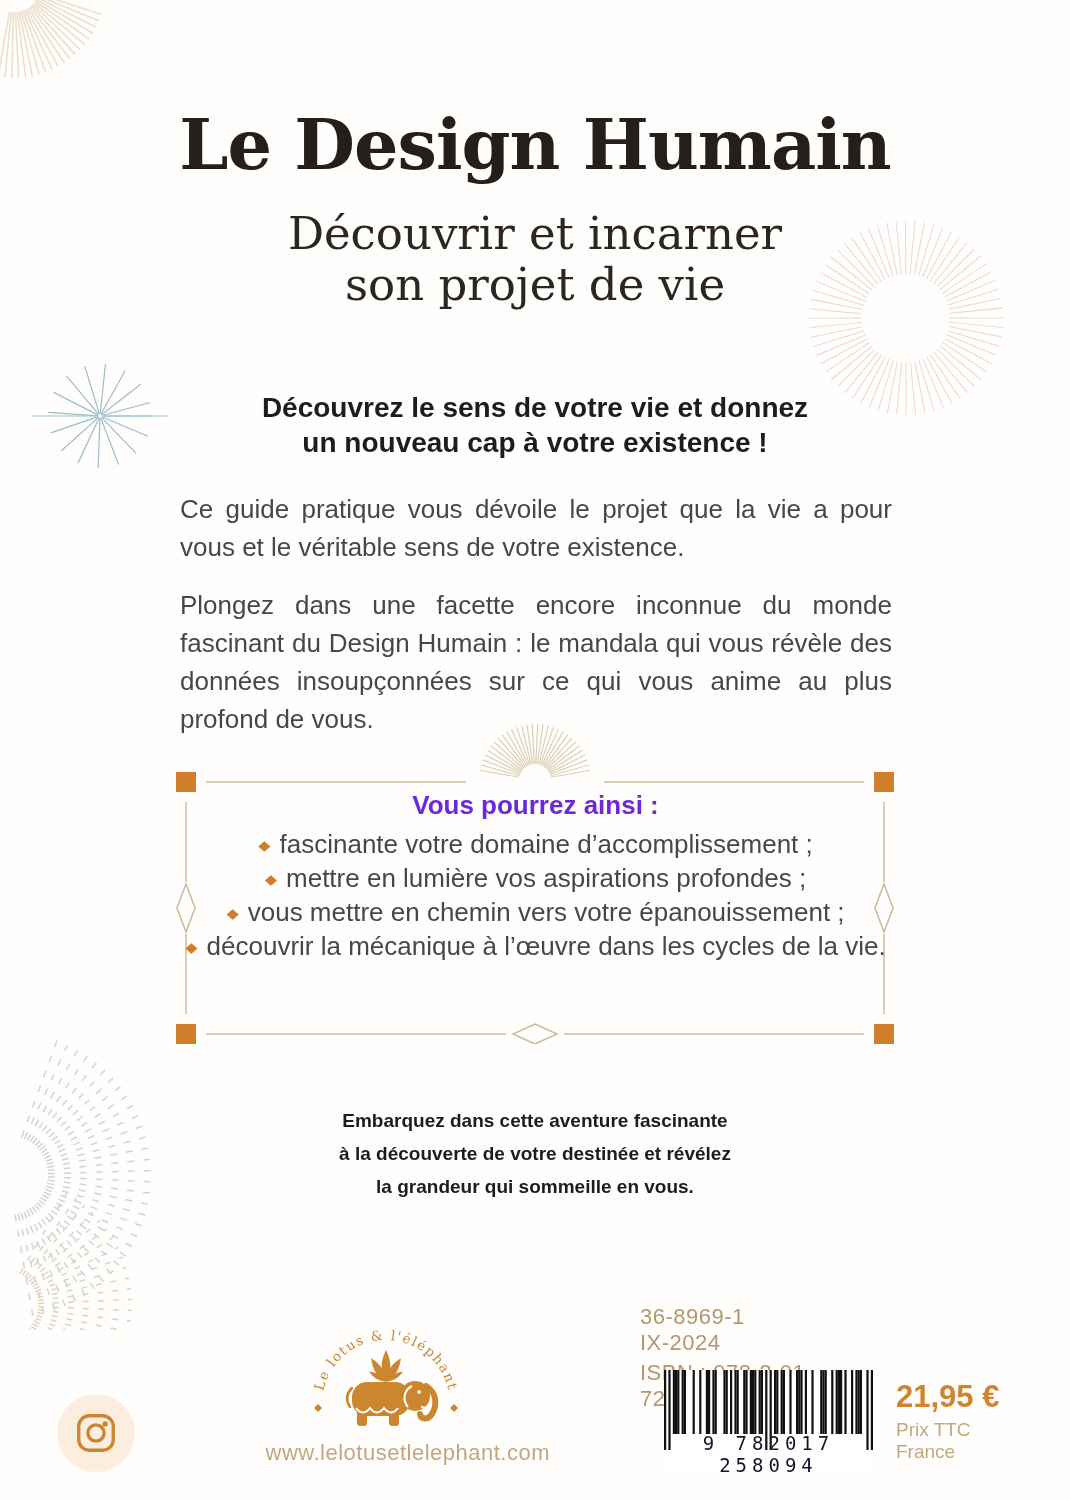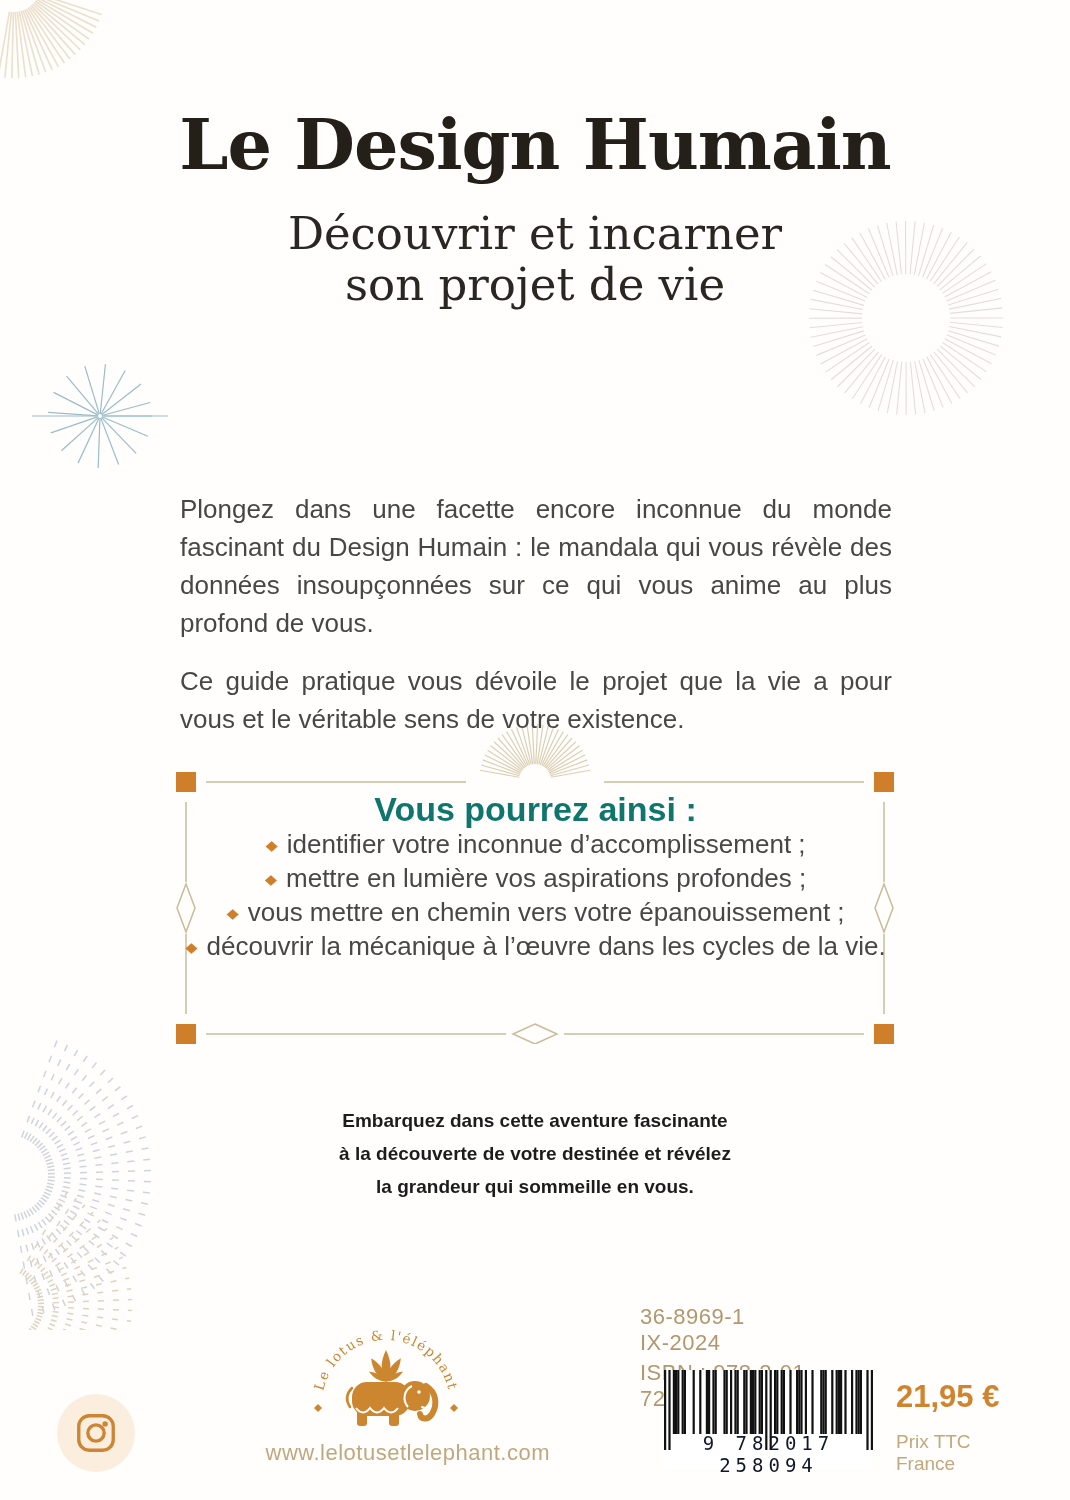--- a/index.html
+++ b/index.html
@@ -19,21 +19,21 @@
   .lead{position:absolute;top:390px;left:0;width:100%;text-align:center;
         font-weight:700;font-size:28px;line-height:35px;color:#1d1d1d;}
   .bodycopy{position:absolute;top:490px;left:180px;width:712px;
             font-size:26px;line-height:38px;color:#474747;}
   .bodycopy p{margin:0;text-align:justify;}
   .bodycopy p + p{margin-top:20px;}
 
   
   .benefits{position:absolute;left:176px;top:772px;width:719px;height:272px;}
   .benefits-heading{position:absolute;top:18px;left:0;width:100%;text-align:center;
-                    font-weight:700;font-size:34px;color:#0f766e;}
+                    font-weight:700;font-size:26px;color:#6d28d9;}
   .benefits-list{position:absolute;top:56px;left:0;width:100%;margin:0;padding:0;
                  list-style:none;text-align:center;font-size:26px;line-height:33px;color:#474747;}
   .diamond-bullet{color:#cf7f2a;font-size:16px;margin-right:9px;display:inline-block;
                   transform:scaleY(.85);vertical-align:2px;}
 
   
   .closing{position:absolute;top:1104px;left:0;width:100%;text-align:center;
            font-weight:700;font-size:19px;line-height:33px;color:#1c1c1c;}
 
   
@@ -45,21 +45,21 @@
   .codes{position:absolute;left:640px;top:1304px;width:244px;color:#b3976e;
          font-size:22px;letter-spacing:.5px;}
   .codes-row1{display:flex;justify-content:space-between;flex-direction:column;}
   .codes-row2{margin-top:4px;}
   .barcode{position:absolute;left:664px;top:1370px;width:209px;height:98px;background:#fff;}
   .barcode-label{position:absolute;top:62px;left:0;width:100%;text-align:center;
                  font-family:"DejaVu Sans Mono",monospace;font-size:19px;letter-spacing:5px;
                  color:#0f172a;}
   .price-block{position:absolute;left:896px;top:1379px;width:140px;}
   .price{font-weight:700;font-size:31px;color:#d08430;}
-  .price-note{margin-top:16px;font-size:19px;line-height:22px;color:#c2a87c;}
+  .price-note{margin-top:4px;font-size:19px;line-height:22px;color:#c2a87c;}
 </style>
 </head>
 <body>
 
 <div class="page">
 
   <svg class="deco" id="burst-tl" style="left:0;top:0" width="170" height="130" viewBox="0 0 170 130">
       <line x1="38.727469423673995" y1="-5.965558146251368" x2="101.49719949915412" y2="14.429563482495162" stroke="#eae0cc" stroke-width="1.6"></line>
       <line x1="38.05273294764169" y1="-4.127511066127639" x2="99.10967043011672" y2="20.933422381394514" stroke="#eae0cc" stroke-width="1.6"></line>
       <line x1="37.24159020722571" y1="-2.3454521906944112" x2="96.23947304095253" y2="27.23916917138901" stroke="#eae0cc" stroke-width="1.6"></line>
@@ -261,24 +261,28 @@
       <line x1="93.41679988030756" y1="59.719546583532455" x2="131.95879958107648" y2="49.018413042363605" stroke="#dccfb4" stroke-width="1.2"></line>
       <line x1="93.75692404819533" y1="61.2216291573291" x2="133.14923416868365" y2="54.275702050651844" stroke="#dccfb4" stroke-width="1.2"></line>
     </svg>
 
   <div class="title">Le Design Humain</div>
   <div class="subtitle">
     <div>Découvrir et incarner</div>
     <div>son projet de vie</div>
   </div>
 
+  <div class="lead">
+    <div>Découvrez le sens de votre vie et donnez</div>
+    <div>un nouveau cap à votre existence !</div>
+  </div>
 
   <div class="bodycopy">
+    <p>Ce guide pratique vous dévoile le projet que la vie a pour vous et le véritable sens de votre existence.</p>
     <p>Plongez dans une facette encore inconnue du monde fascinant du Design Humain : le mandala qui vous révèle des données insoupçonnées sur ce qui vous anime au plus profond de vous.</p>
-    <p>Ce guide pratique vous dévoile le projet que la vie a pour vous et le véritable sens de votre existence.</p>
   </div>
 
   <div class="benefits">
     <svg class="deco" style="left:0;top:0" width="719" height="272" viewBox="0 0 719 272">
       <g stroke="#cbbb9a" stroke-width="1.5" fill="none">
         <line x1="30" y1="10" x2="290" y2="10"></line>
           <line x1="428" y1="10" x2="688" y2="10"></line>
         <line x1="30" y1="262" x2="330" y2="262"></line>
           <line x1="388" y1="262" x2="688" y2="262"></line>
         <line x1="10" y1="30" x2="10" y2="110"></line>
@@ -291,21 +295,21 @@
       </g>
       <g fill="#cf7f2a">
         <rect x="0" y="0" width="20" height="20"></rect>
           <rect x="698" y="0" width="20" height="20"></rect>
         <rect x="0" y="252" width="20" height="20"></rect>
           <rect x="698" y="252" width="20" height="20"></rect>
       </g>
     </svg>
     <div class="benefits-heading">Vous pourrez ainsi :</div>
     <ul class="benefits-list">
-      <li><span class="diamond-bullet">◆</span><span>identifier votre inconnue d’accomplissement ;</span></li>
+      <li><span class="diamond-bullet">◆</span><span>fascinante votre domaine d’accomplissement ;</span></li>
       <li><span class="diamond-bullet">◆</span><span>mettre en lumière vos aspirations profondes ;</span></li>
       <li><span class="diamond-bullet">◆</span><span>vous mettre en chemin vers votre épanouissement ;</span></li>
       <li><span class="diamond-bullet">◆</span><span>découvrir la mécanique à l’œuvre dans les cycles de la vie.</span></li>
     </ul>
   </div>
 
   <div class="closing">
     <div>Embarquez dans cette aventure fascinante</div>
     <div>à la découverte de votre destinée et révélez</div>
     <div>la grandeur qui sommeille en vous.</div>

